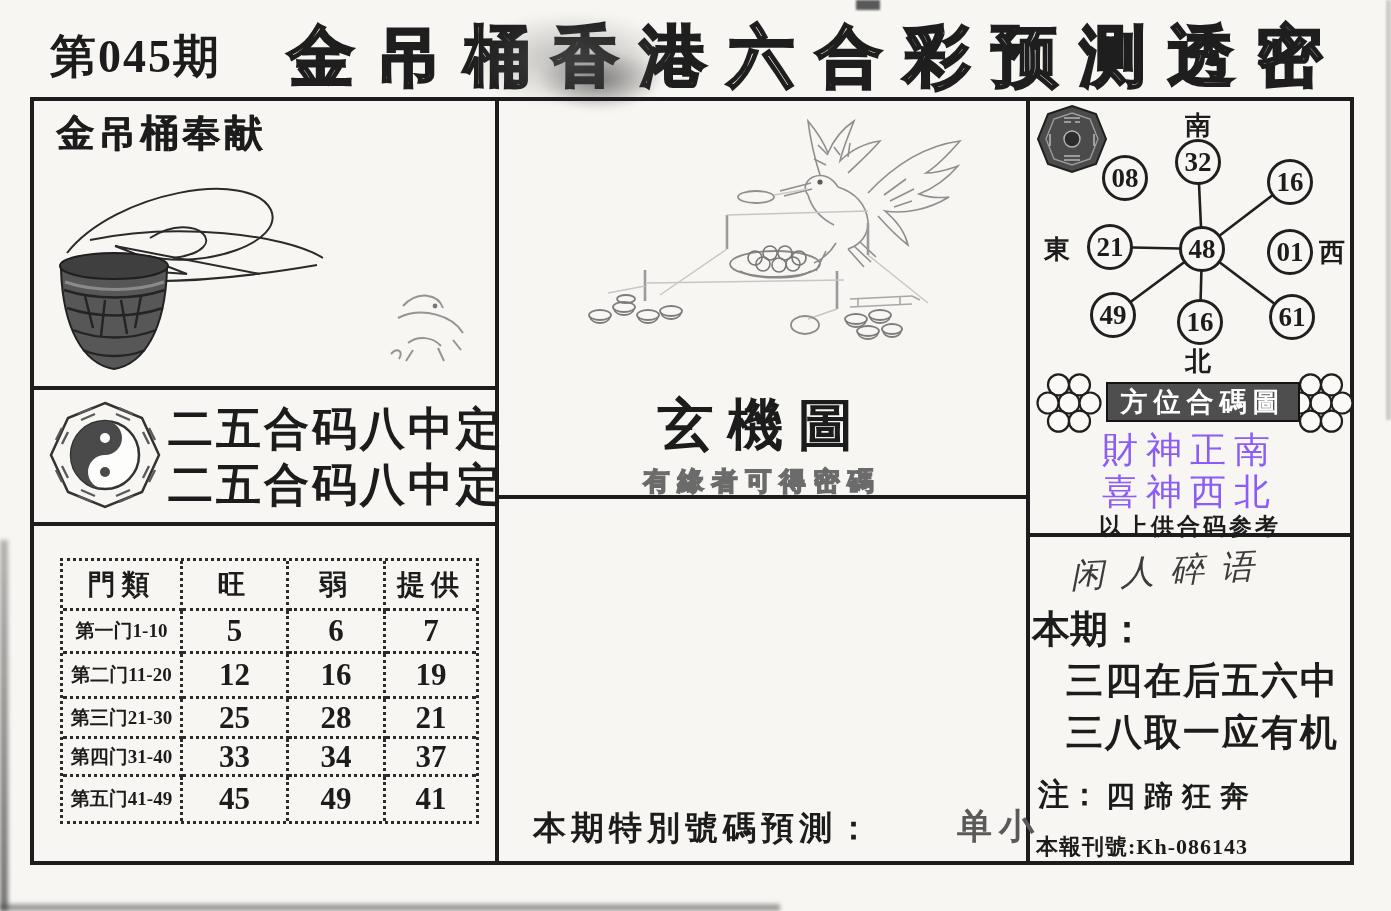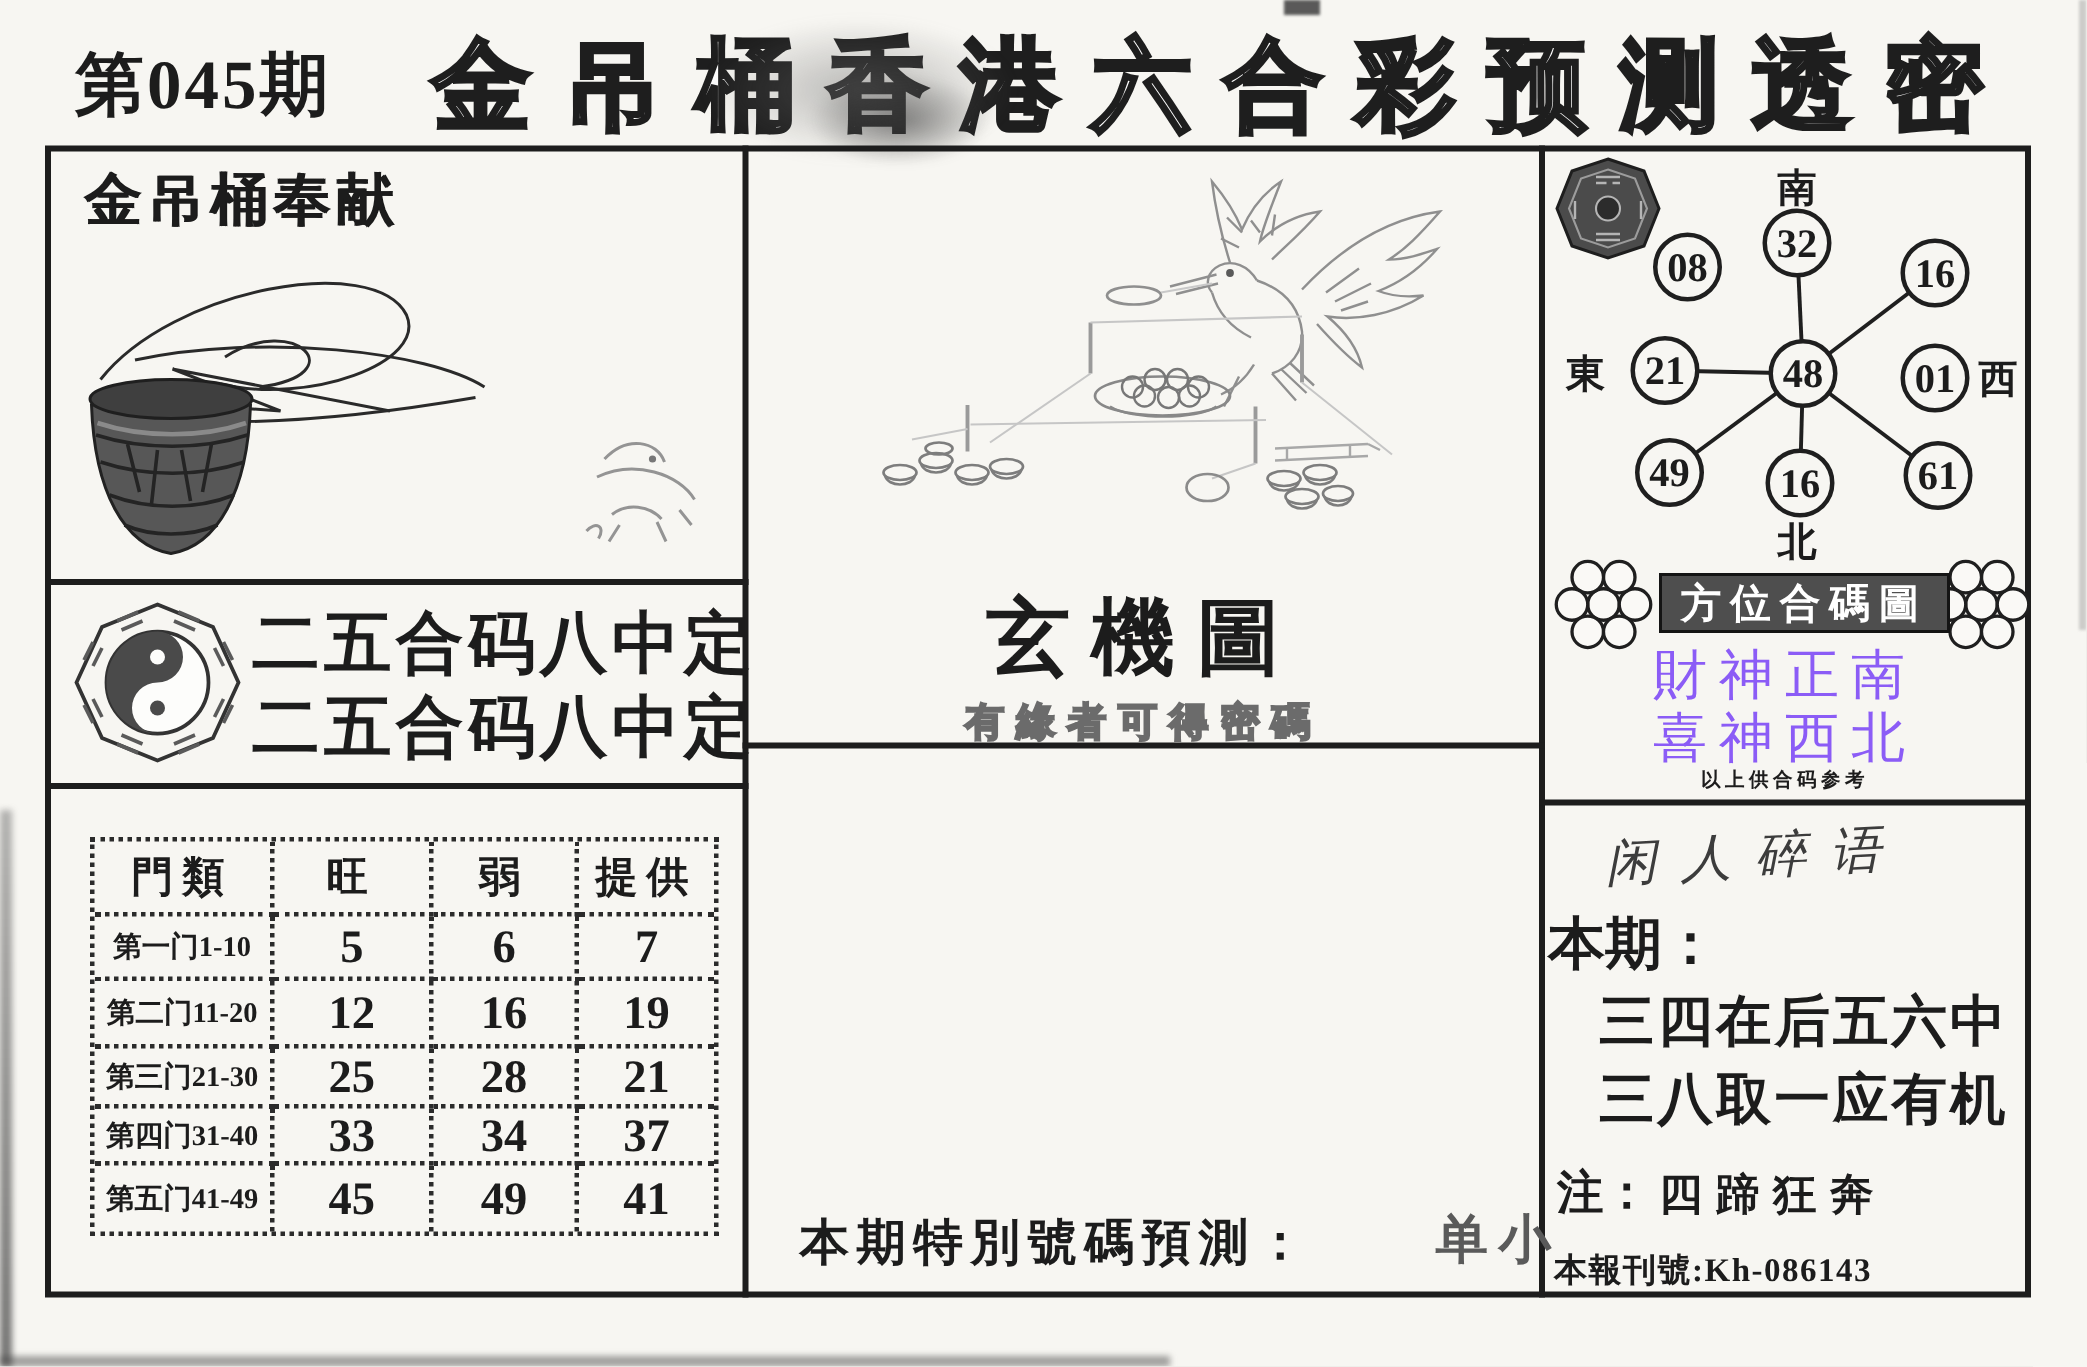--- a/index.html
+++ b/index.html
@@ -67,21 +67,21 @@
     font-size:27px; font-weight:bold; }
   .dirlab { font-size:26px; font-weight:bold; }
 
   
   .banner { left:1106px; top:382px; width:194px; height:40px; background:#4e4e4e;
     border:2px solid #141414; color:#fff; display:flex; align-items:center; justify-content:center;
     font-size:27px; font-weight:bold; letter-spacing:6px; }
   .rcenter { left:1030px; width:320px; text-align:center; white-space:nowrap; }
   .fortune { font-size:36px; letter-spacing:8px; color:#8b5cf6; }
   .f1 { top:426px; } .f2 { top:468px; }
-  .small-note { top:511px; font-size:13px; font-weight:bold; letter-spacing:3px; }
+  .small-note { top:511px; font-size:23px; font-weight:bold; letter-spacing:3px; }
 
   
   .gossip { left:1070px; top:548px; font-size:34px; font-style:italic; letter-spacing:16px;
     color:#3c3c3c; transform:rotate(-3deg); }
   .period { left:1032px; top:604px; font-size:38px; font-weight:bold;
     font-family:"Liberation Sans","DejaVu Sans",sans-serif; }
   .verse { left:1066px; font-size:37px; font-weight:bold; letter-spacing:2px; white-space:nowrap; }
   .v1 { top:656px; } .v2 { top:708px; }
   .note-label { left:1038px; top:774px; font-size:31px; font-weight:bold;
     font-family:"Liberation Sans","DejaVu Sans",sans-serif; }

